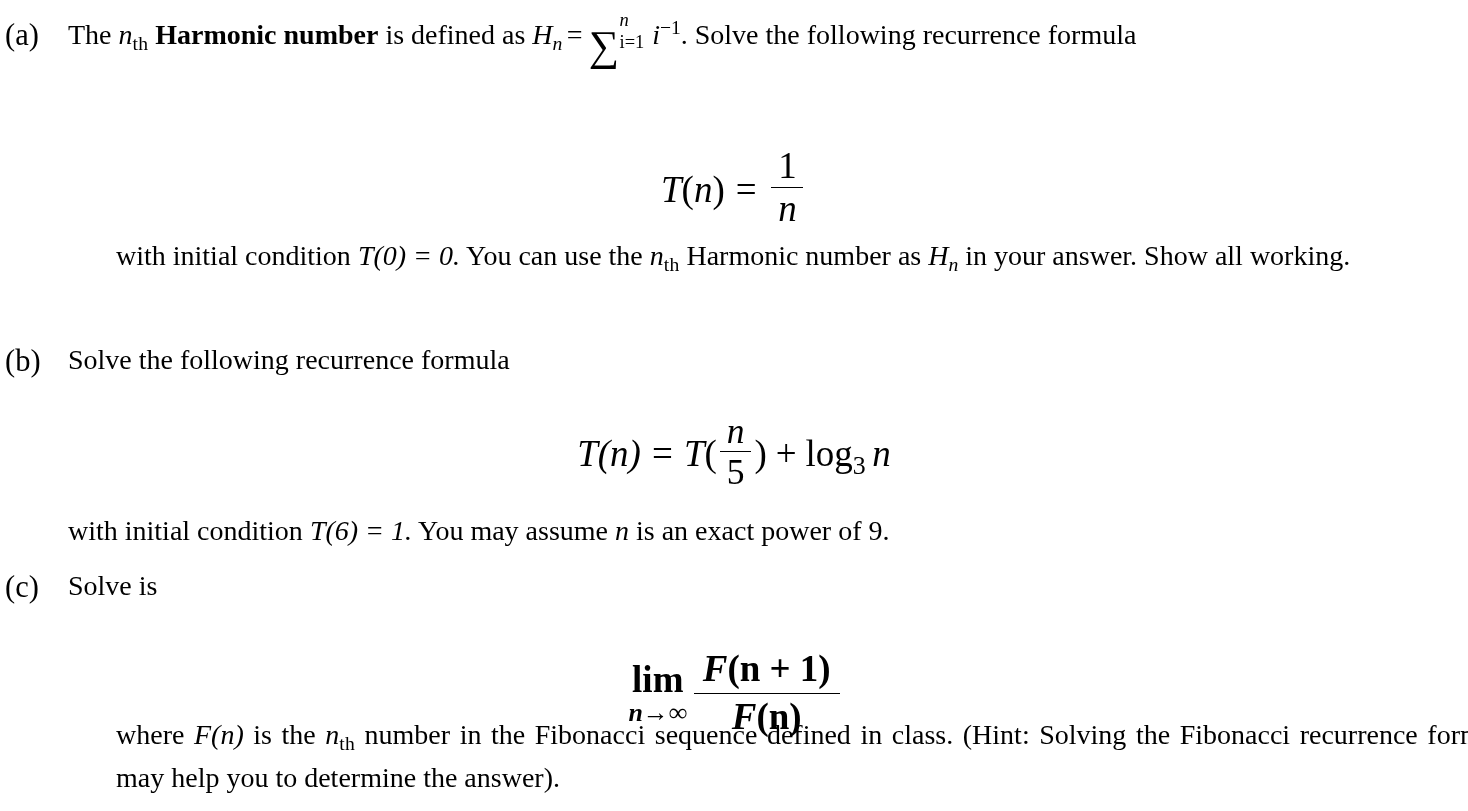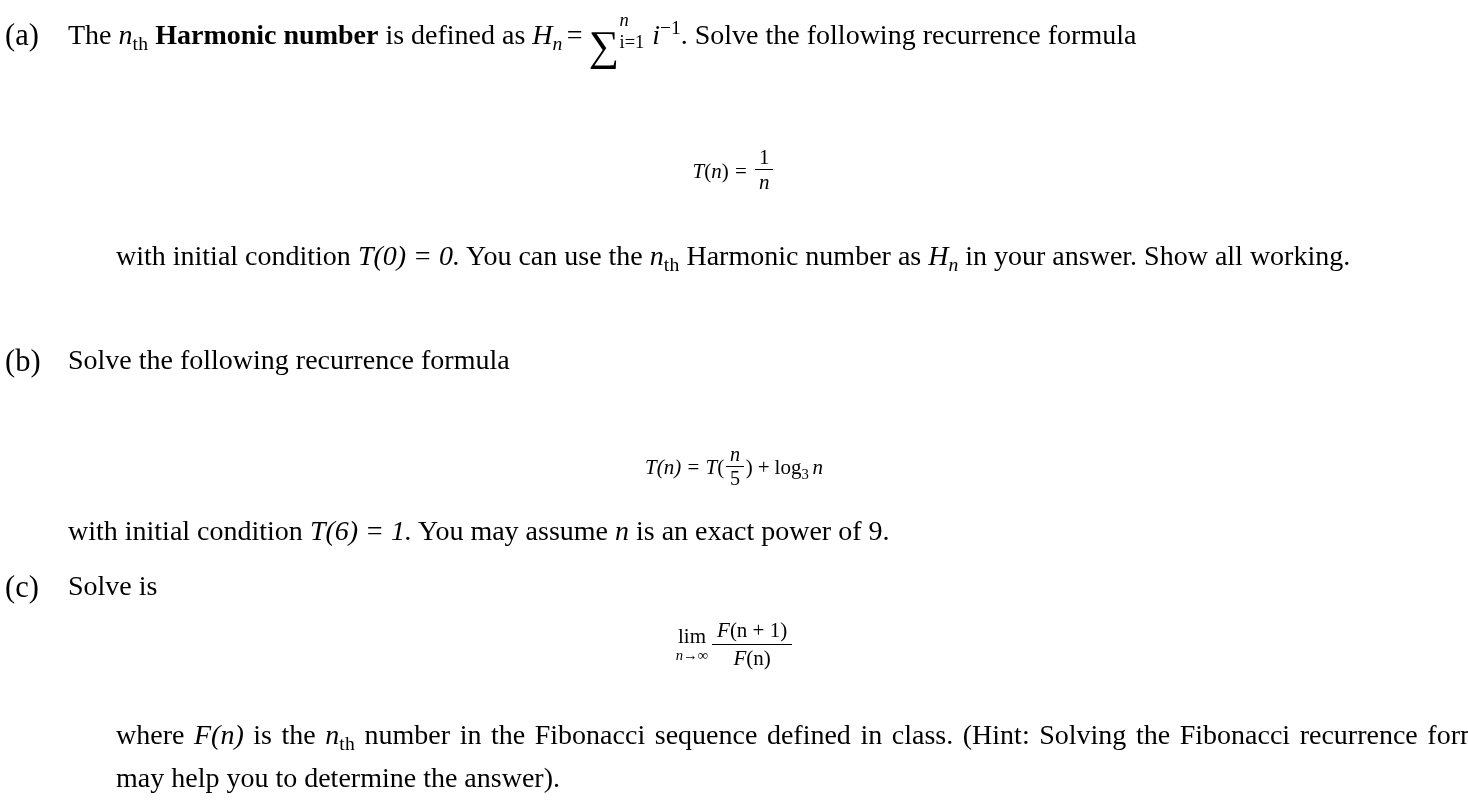--- a/index.html
+++ b/index.html
@@ -108,21 +108,21 @@
     line-height: 1.0;
     text-align: left;
     margin-left: 0.02em;
   }
   .bigsum .lims .up { display: block; font-style: italic; position: relative; top: -0.62em; }
   .bigsum .lims .lo { display: block; font-style: normal; position: relative; top: -0.40em; }
 
   
   .display-eq {
     text-align: center;
-    font-size: 21px;
+    font-size: 37px;
     white-space: nowrap;
   }
 
   
   .frac {
     display: inline-block;
     vertical-align: -0.52em;
     text-align: center;
     line-height: 1.08;
     margin: 0 0.10em;
@@ -203,38 +203,38 @@
     </div>
   </div>
 
   <div class="blk" style="top:340px;">
     <div class="enum-item">
       <span class="enum-label">(b)</span>
       <p class="para nojust">Solve the following recurrence formula</p>
     </div>
   </div>
 
-  <div class="blk display-eq" style="top:444px;">
+  <div class="blk display-eq" style="top:412px;">
     <span class="math"><span class="mi">T(n)</span><span class="mo" style="padding:0 0.30em">=</span><span class="mi">T</span><span class="mopen">(</span><span class="frac frac-small"><span class="num mi">n</span><span class="den">5</span></span><span class="mclose">)</span><span class="mo" style="padding:0 0.24em">+</span><span class="mup">log</span><span class="sub">3</span><span style="display:inline-block;width:0.18em"></span><span class="mi">n</span></span>
   </div>
 
   <div class="blk" style="top:511px;">
     <div class="enum-item">
       <p class="para nojust"><span>with initial condition </span><span class="math mi">T(6) = 1.</span><span> You may assume </span><span class="math mi">n</span><span> is an exact power of 9.</span></p>
     </div>
   </div>
 
   <div class="blk" style="top:566px;">
     <div class="enum-item">
       <span class="enum-label">(c)</span>
       <p class="para nojust">Solve is</p>
     </div>
   </div>
 
-  <div class="blk display-eq" style="top:618px;">
+  <div class="blk display-eq" style="top:648px;font-weight:bold;">
     <span class="math"><span class="limop"><span class="lab">lim</span><span class="und"><span>n</span><span class="arr">→</span><span class="inf">∞</span></span></span><span class="frac-big"><span class="num"><span class="mi">F</span><span class="mi" style="font-style:normal">(n + 1)</span></span><span class="den"><span class="mi">F</span><span class="mi" style="font-style:normal">(n)</span></span></span></span>
   </div>
 
   <div class="blk" style="top:715px;padding-left:48px;">
     <div class="enum-item">
       <p class="para"><span>where </span><span class="math mi">F(n)</span><span> is the </span><span class="nth math"><span class="n">n</span><span class="th">th</span></span><span> number in the Fibonacci sequence defined in class. (Hint: Solving the Fibonacci recurrence formula may help you to determine the answer).</span></p>
     </div>
   </div>
 
 </div>

